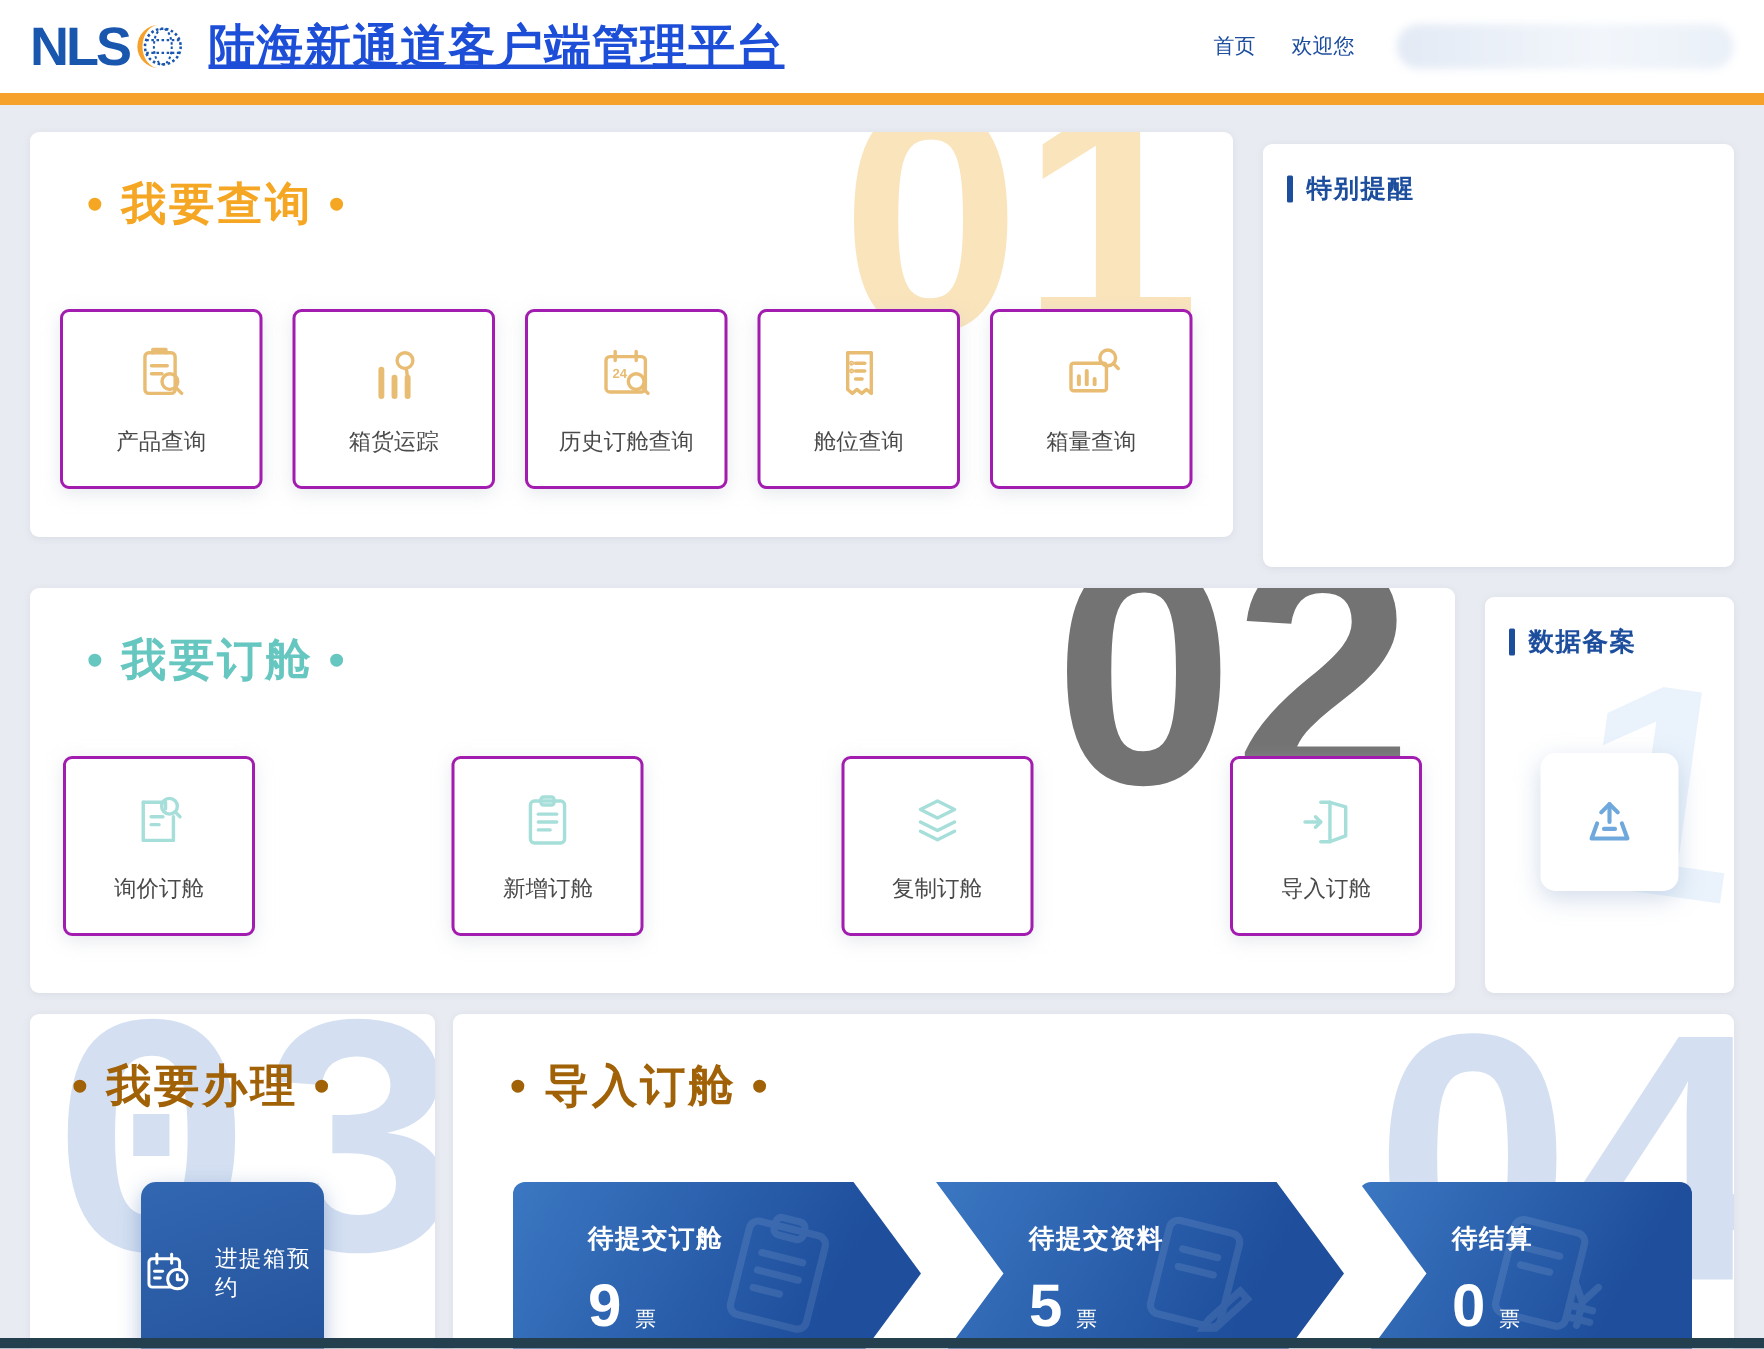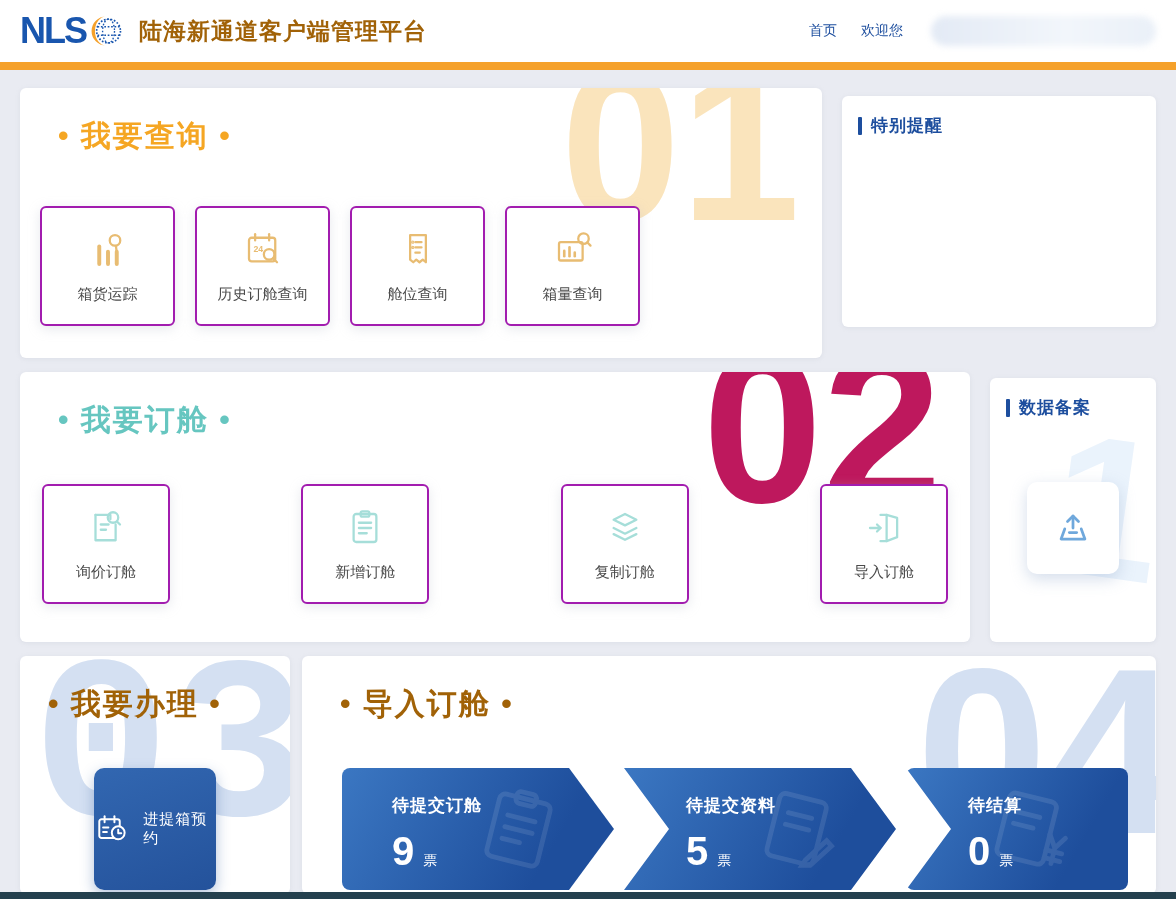--- a/index.html
+++ b/index.html
@@ -11,21 +11,21 @@
   }
 
   
   .header {
     height:62px; background:#fff; display:flex; align-items:center;
     padding:0 20px; position:relative; z-index:4;
   }
   .logo-wrap { display:flex; align-items:center; }
   .logo-text { font-size:36px; font-weight:800; color:#1956AE; letter-spacing:-2px; }
   .logo-globe { width:34px; height:34px; margin-left:3px; }
-  .app-title { font-size:23px; font-weight:700; color:#a16207; margin-left:16px; letter-spacing:1px; }
+  .app-title { font-size:31px; font-weight:700; color:#1d4ed8; margin-left:16px; letter-spacing:1px;text-decoration:underline; }
   .header-spacer { flex:1; }
   .top-nav { display:flex; align-items:center; gap:24px; font-size:14px; color:#1D4E9E; }
   .nav-link { cursor:pointer; }
   .redacted-name {
     width:225px; height:30px; border-radius:15px; margin-left:4px;
     background:linear-gradient(90deg,#E3EAF5,#F2F6FB 60%,#EAF0F8);
     filter:blur(3px);
   }
   .topbar { height:8px; background:#F5A12B; position:relative; z-index:4; }
 
@@ -34,40 +34,40 @@
   .row { display:flex; }
   .row1 { gap:20px; margin-bottom:14px; }
   .row2 { gap:20px; margin-bottom:14px; }
   .row3 { gap:12px; }
 
   .panel {
     background:#fff; border-radius:6px; position:relative; overflow:hidden;
     box-shadow:0 1px 4px rgba(180,188,200,.25);
   }
   .panel-query   { width:802px; height:270px; }
-  .panel-reminder{ width:314px; height:231px; margin-top:8px; }
+  .panel-reminder{ width:314px; height:282px; margin-top:8px; }
   .panel-booking { width:950px; height:270px; }
   .panel-filing  { width:166px; height:264px; margin-top:6px; }
   .panel-handle  { width:270px; height:238px; }
   .panel-todo    { width:854px; height:238px; }
 
   .sec-title {
     font-size:30px; font-weight:800; padding:28px 0 0 38px;
     position:relative; z-index:2; letter-spacing:2px;
   }
   .t-orange { color:#F5A623; }
   .t-teal   { color:#66C6C0; }
   .t-navy   { color:#a16207; }
 
   .watermark {
     position:absolute; font-weight:800; line-height:1; z-index:1;
     user-select:none; pointer-events:none;
   }
   .wm-01 { top:-50px; right:22px;  font-size:215px; color:#FAE4BC; }
-  .wm-02 { top:-52px; right:28px;  font-size:215px; color:#be185d; }
+  .wm-02 { top:-52px; right:28px;  font-size:215px; color:#737373; }
   .wm-03 { top:-18px; left:12px;   font-size:230px; color:#D4E0F2;font-family:Liberation Mono, monospace; }
   .wm-04 { top:-22px; right:-22px; font-size:235px; color:#D4E0F2; }
   .wm-1  { top:30px;  right:-6px;  font-size:200px; color:#EAF3FC; transform:rotate(8deg); }
 
   
   .cards-row { position:absolute; z-index:2; display:flex; }
   .cards-query   { left:20px; bottom:32px; gap:20px; }
   .cards-booking { left:22px; right:22px; bottom:38px; justify-content:space-between; }
 
   .icon-card {
@@ -157,20 +157,31 @@
 <div class="topbar"></div>
 
 <div class="content">
 
   <div class="row row1">
     <div class="panel panel-query">
       <div class="watermark wm-01">01</div>
       <div class="sec-title t-orange">• 我要查询 •</div>
       <div class="cards-row cards-query">
 
+        <div class="icon-card">
+          <svg class="ic-orange" viewBox="0 0 48 48" fill="none" stroke="currentColor" stroke-width="2.6" stroke-linecap="round" stroke-linejoin="round">
+            <rect x="11" y="7" width="23" height="31" rx="3"></rect>
+            <path d="M17 7 v-2.5 h10 v2.5"></path>
+            <line x1="16" y1="17" x2="28" y2="17"></line>
+            <line x1="16" y1="23" x2="24" y2="23"></line>
+            <circle cx="30" cy="29" r="6"></circle>
+            <line x1="34.5" y1="33.5" x2="39" y2="38"></line>
+          </svg>
+          <span class="icon-label">产品查询</span>
+        </div>
 
         <div class="icon-card">
           <svg class="ic-orange" viewBox="0 0 48 48" fill="none" stroke="currentColor" stroke-width="4.5" stroke-linecap="round">
             <line x1="14" y1="40" x2="14" y2="20"></line>
             <line x1="24" y1="40" x2="24" y2="26"></line>
             <g stroke-width="2.6">
               <circle cx="32" cy="13" r="6"></circle>
               <line x1="33" y1="19.5" x2="34" y2="26"></line>
               <path d="M34 26 v14" stroke-width="4.5"></path>
             </g>

